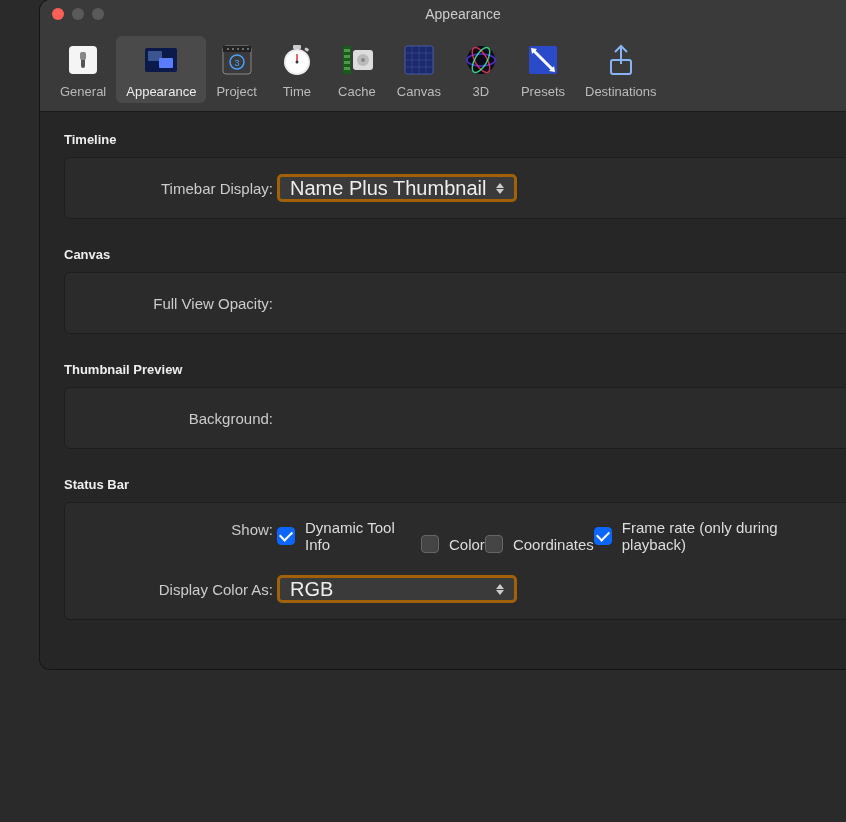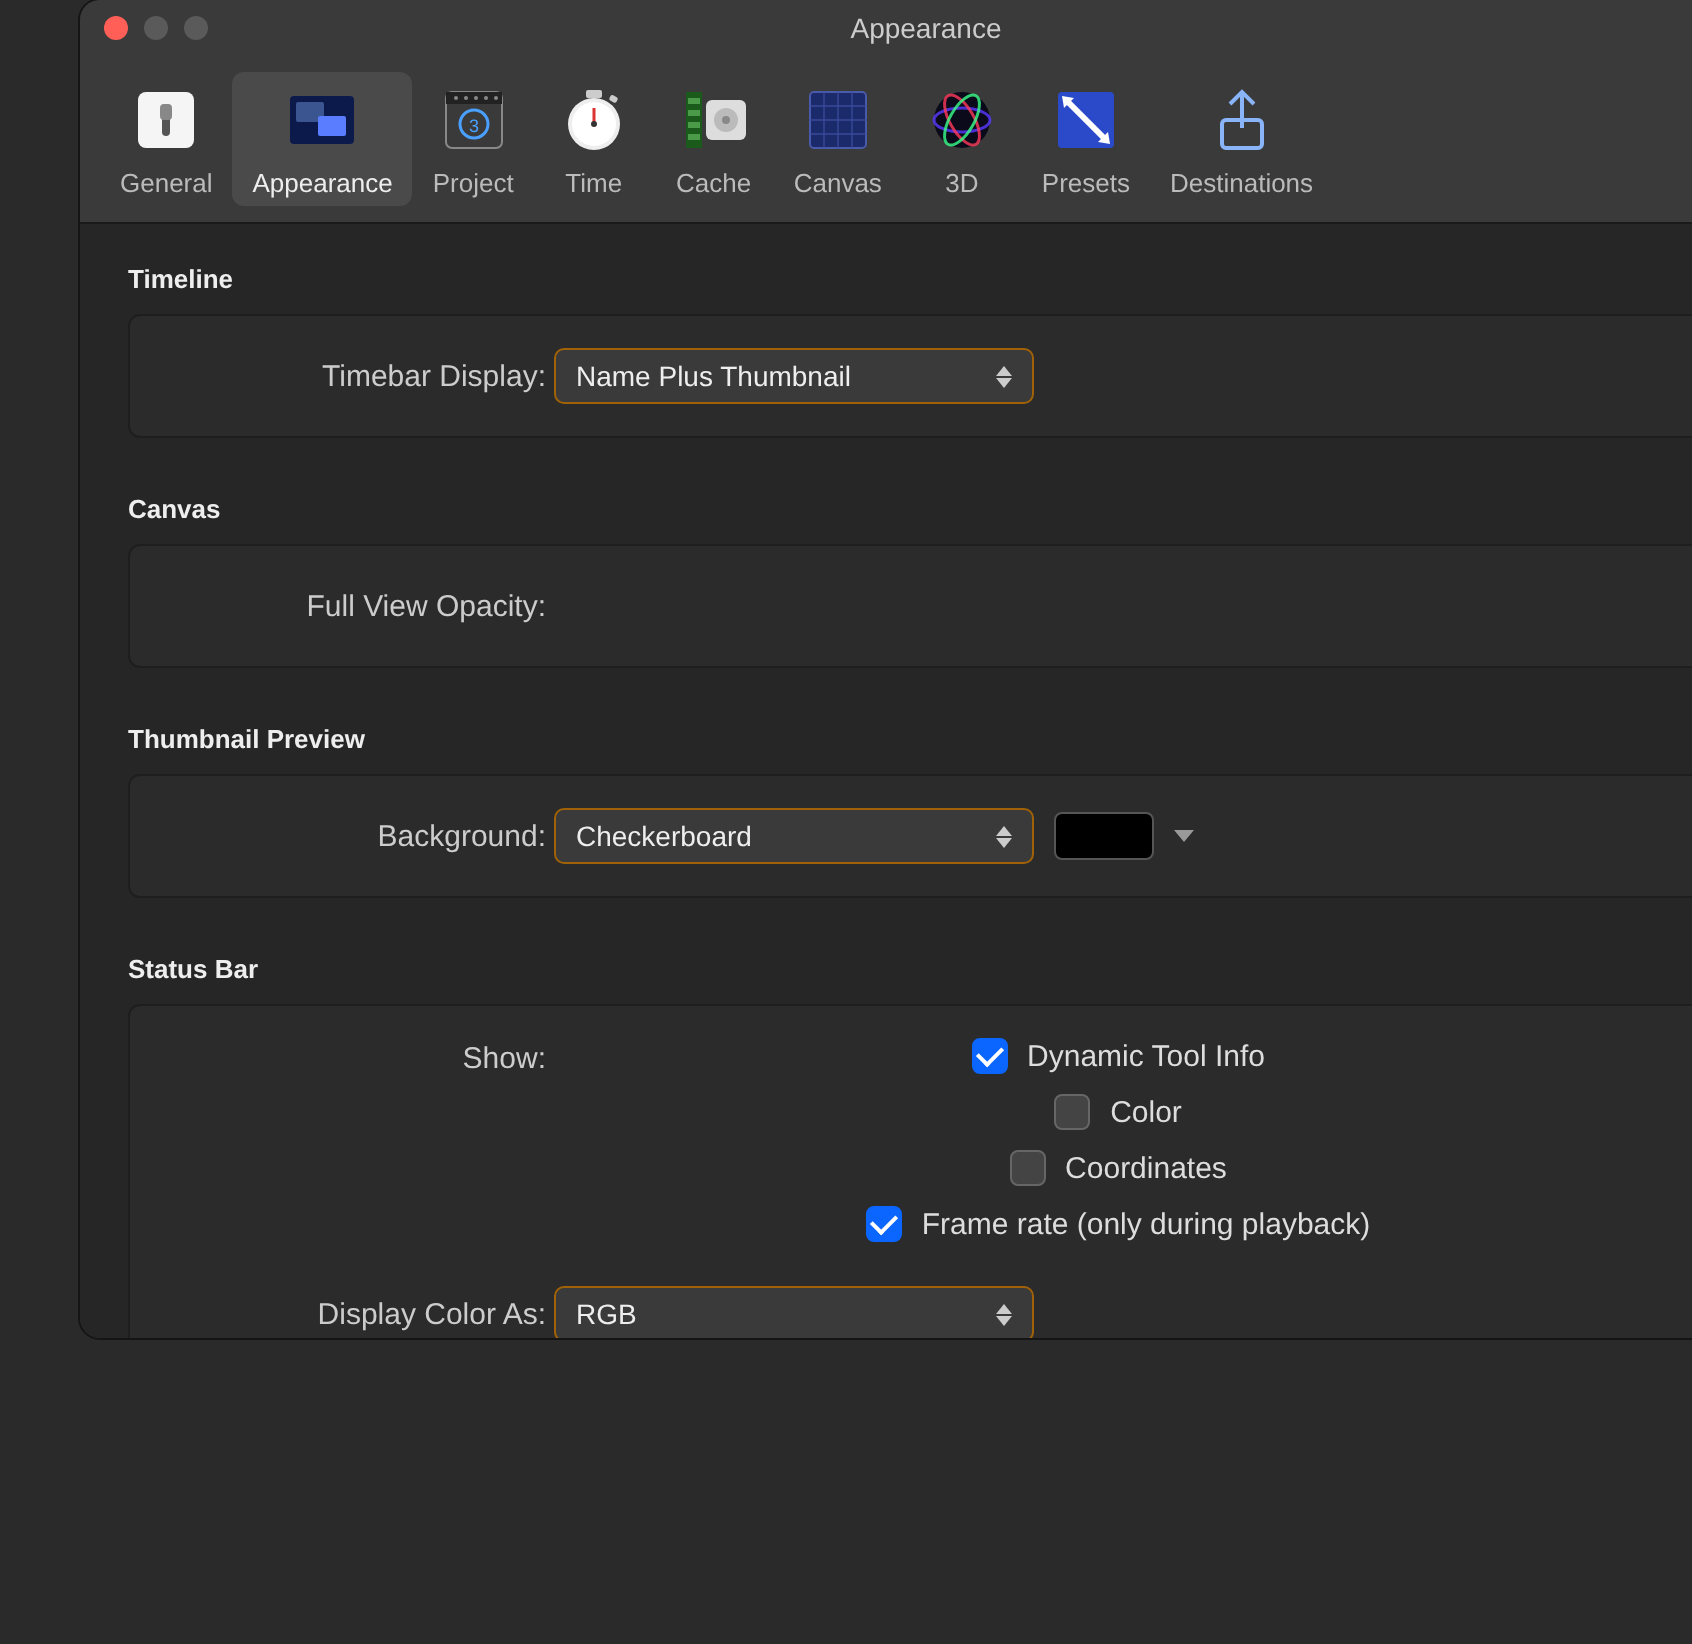--- a/index.html
+++ b/index.html
@@ -107,24 +107,24 @@
       color: #ccc;
     }
     .row-controls {
       display: flex;
       align-items: center;
       gap: 10px;
       flex: 1;
     }
     .select {
       background: #3a3a3a;
-      border: 1px solid #a16207;
+      border: 3px solid #a16207;
       border-radius: 5px;
       padding: 4px 10px 4px 10px;
-      font-size: 14px;
+      font-size: 20px;
       color: #eee;
       position: relative;
       min-width: 240px;
       height: 28px;
       display: flex;
       align-items: center;
     }
     .select-sm { min-width: 240px; }
     .select .upd {
       position: absolute;
@@ -388,49 +388,30 @@
           <div class="row-label">Full View Opacity:</div>
         </div>
       </div>
     </div>
 
     <div class="section">
       <div class="section-title">Thumbnail Preview</div>
       <div class="section-body">
         <div class="row">
           <div class="row-label">Background:</div>
-          <div class="row-controls">
-            <div class="select select-sm">
-              <span>Checkerboard</span>
-              <span class="upd">
-                <svg width="8" height="5">
-                    <polygon points="4,0 8,5 0,5" fill="#ccc"></polygon>
-                  </svg>
-                <svg width="8" height="5">
-                    <polygon points="0,0 8,0 4,5" fill="#ccc"></polygon>
-                  </svg>
-              </span>
-            </div>
-            <div class="color-well"></div>
-            <span class="disclosure">
-              <svg width="10" height="6">
-                  <polygon points="0,0 10,0 5,6" fill="#999"></polygon>
-                </svg>
-            </span>
-          </div>
         </div>
       </div>
     </div>
 
     <div class="section">
       <div class="section-title">Status Bar</div>
       <div class="section-body">
         <div class="row" style="align-items:flex-start;">
           <div class="row-label" style="padding-top:2px;">Show:</div>
-          <div class="row-controls" style="flex-direction:column; align-items:center; gap:0;">
+          <div class="row-controls" style="flex-direction:row; align-items:flex-end; gap:0;">
             <div class="checkbox-row">
               <div class="checkbox checked"></div>
               <span>Dynamic Tool Info</span>
             </div>
             <div class="checkbox-row">
               <div class="checkbox"></div>
               <span>Color</span>
             </div>
             <div class="checkbox-row">
               <div class="checkbox"></div>

